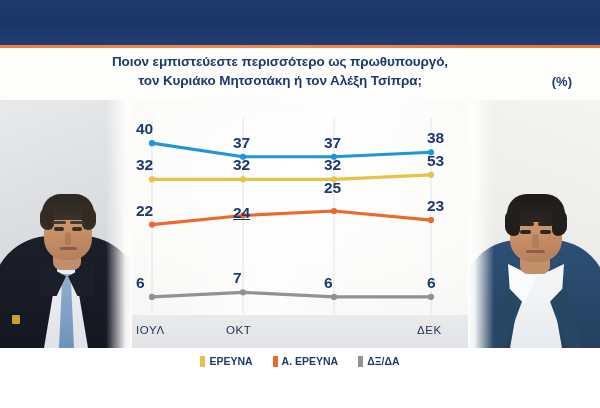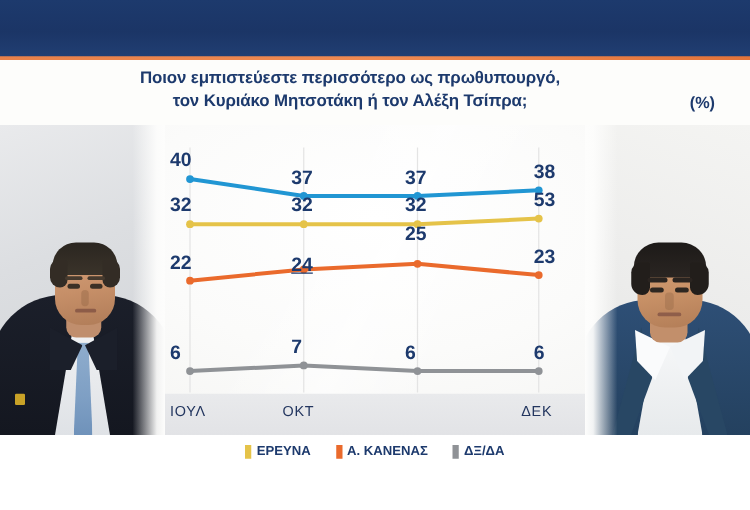--- a/index.html
+++ b/index.html
@@ -328,21 +328,21 @@
     <div class="p-edge-r"></div>
   </div>
 
   <div class="legend" id="legend">
       <div class="legend-item">
         <span class="legend-swatch" style="background: rgb(229, 195, 73);"></span>
         <span class="legend-label">ΕΡΕΥΝΑ</span>
       </div>
       <div class="legend-item">
         <span class="legend-swatch" style="background: rgb(234, 106, 44);"></span>
-        <span class="legend-label">Α. ΚΑΝΕΝΑΣ</span>
+        <span class="legend-label">Α. ΕΡΕΥΝΑ</span>
       </div>
       <div class="legend-item">
         <span class="legend-swatch" style="background: rgb(143, 146, 150);"></span>
         <span class="legend-label">ΔΞ/ΔΑ</span>
       </div>
     </div>
   <div class="bottom-fill"></div>
 
 </div>
 

